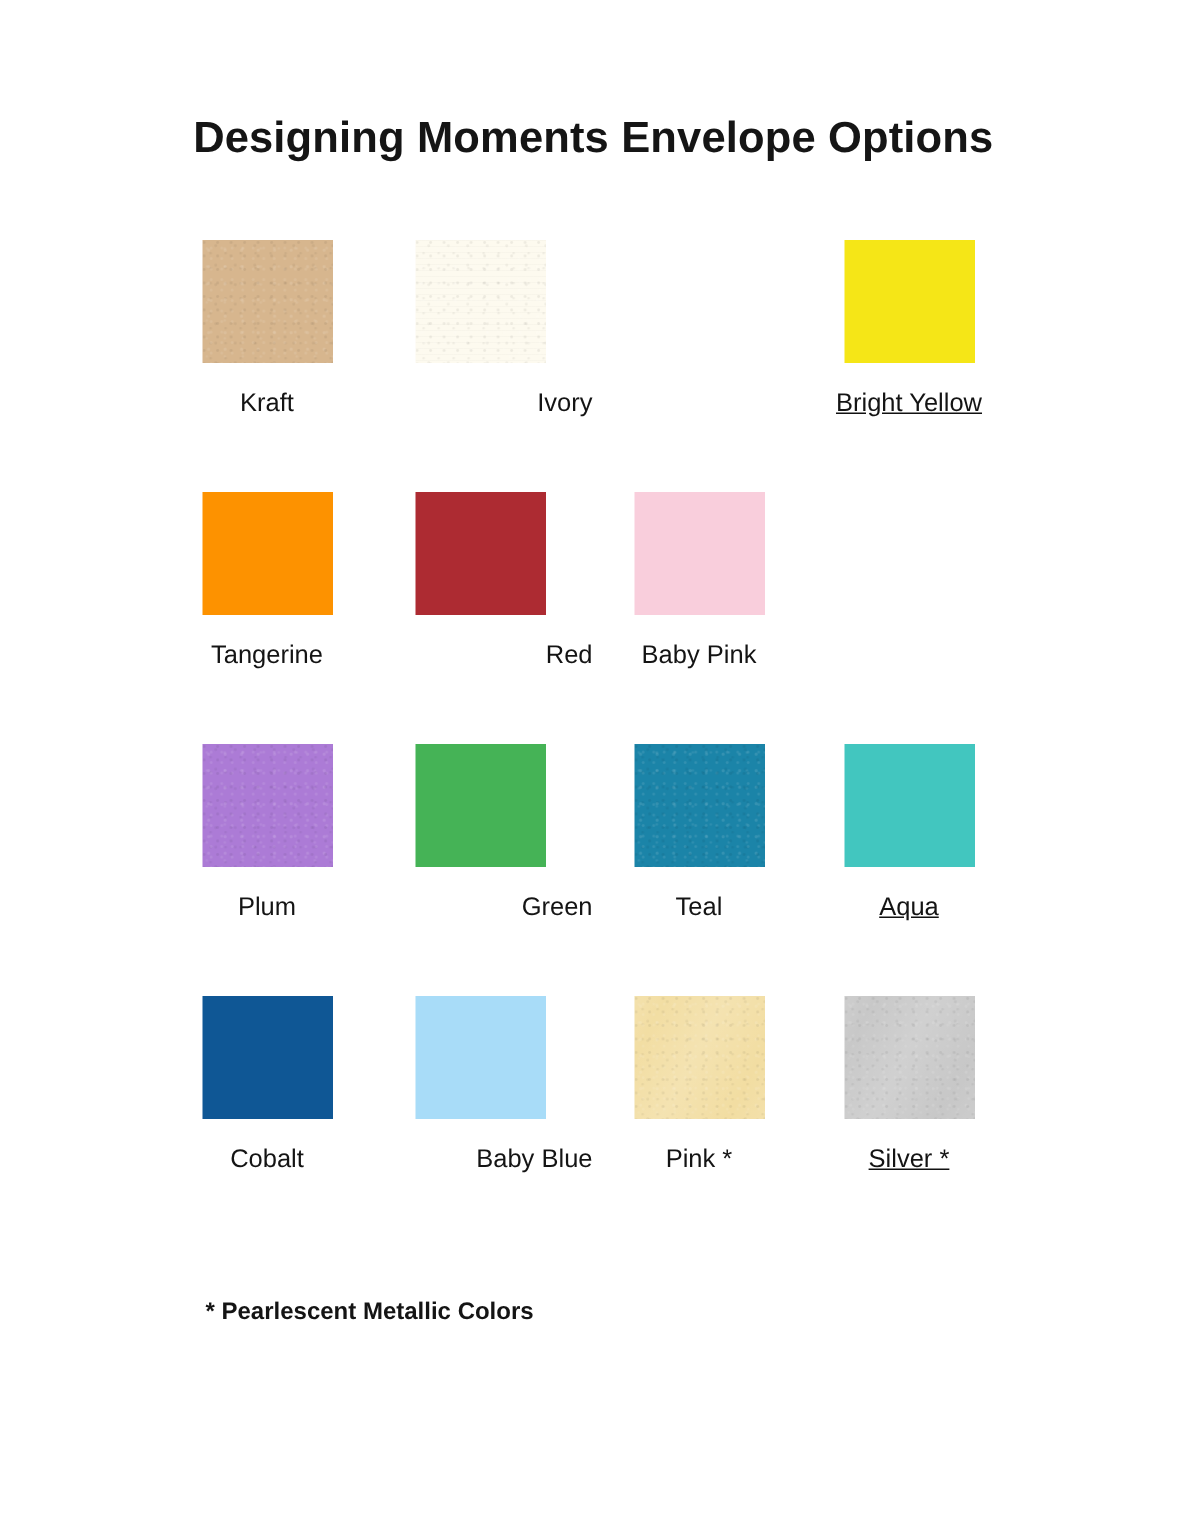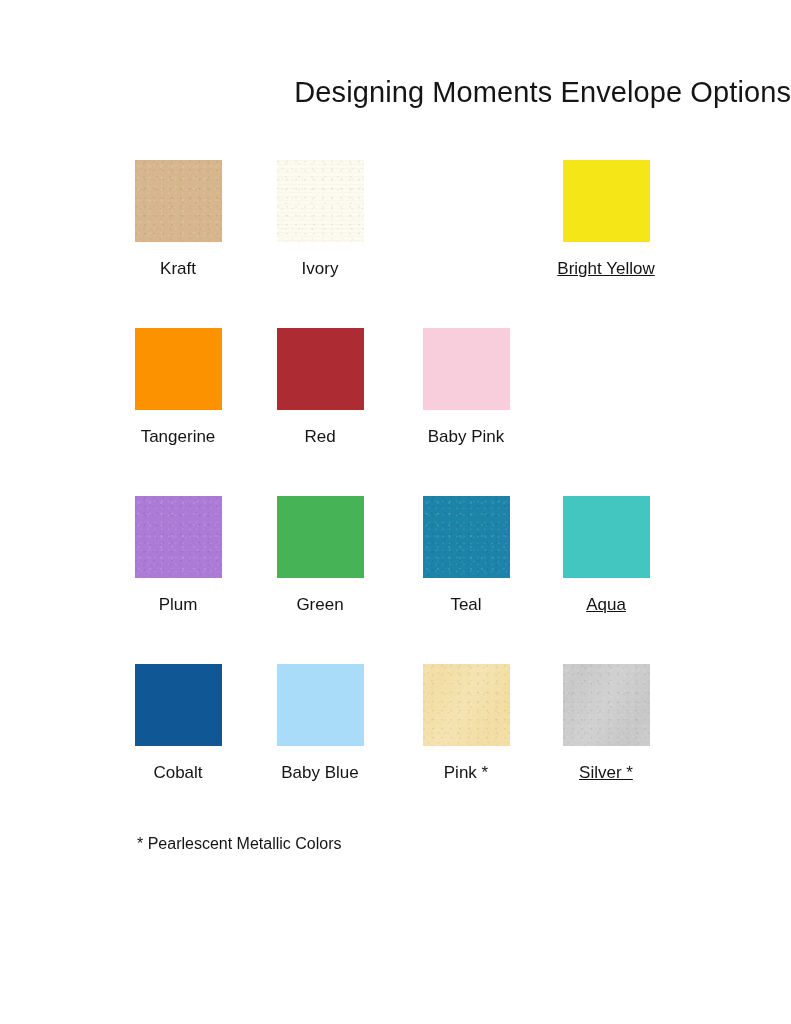--- a/index.html
+++ b/index.html
@@ -24,23 +24,23 @@
     height: 1024px;
     background: #ffffff;
   }
 
   
   .title {
     position: absolute;
     left: 0;
     top: 77px;
     width: 791px;
-    text-align: right;
+    text-align: center;
     font-size: 29px;
-    font-weight: 400;
+    font-weight: 700;
     letter-spacing: 0.1px;
     color: #151515;
     line-height: 1.1;
   }
 
   
   .grid {
     position: absolute;
     left: 0;
     top: 160px;
@@ -52,21 +52,21 @@
     height: 168px;
     padding-left: 19px;
   }
   .cell {
     position: absolute;
     top: 0;
     width: 150px;
     text-align: center;
   }
   .cell.c0 { left: 103px; }
-  .cell.c1 { left: 245px; }
+  .cell.c1 { left: 245px; text-align: right; }
   .cell.c2 { left: 391px; }
   .cell.c3 { left: 531px; text-decoration: underline; }
 
   .swatch {
     width: 87px;
     height: 82px;
     margin: 0 auto;
     display: block;
     position: relative;
     overflow: hidden;
@@ -120,24 +120,25 @@
     font-weight: 400;
     color: #141414;
     line-height: 1.2;
     white-space: nowrap;
   }
 
   
   .footnote {
     position: absolute;
     left: 137px;
-    top: 835px;
+    top: 866px;
     font-size: 16px;
     color: #141414;
     white-space: nowrap;
+    font-weight: bold;
   }
 </style>
 </head>
 <body style="background: rgb(255, 255, 255);">
 
 <div class="page">
 
   <div class="title">Designing Moments Envelope Options</div>
 
   <div class="grid">

